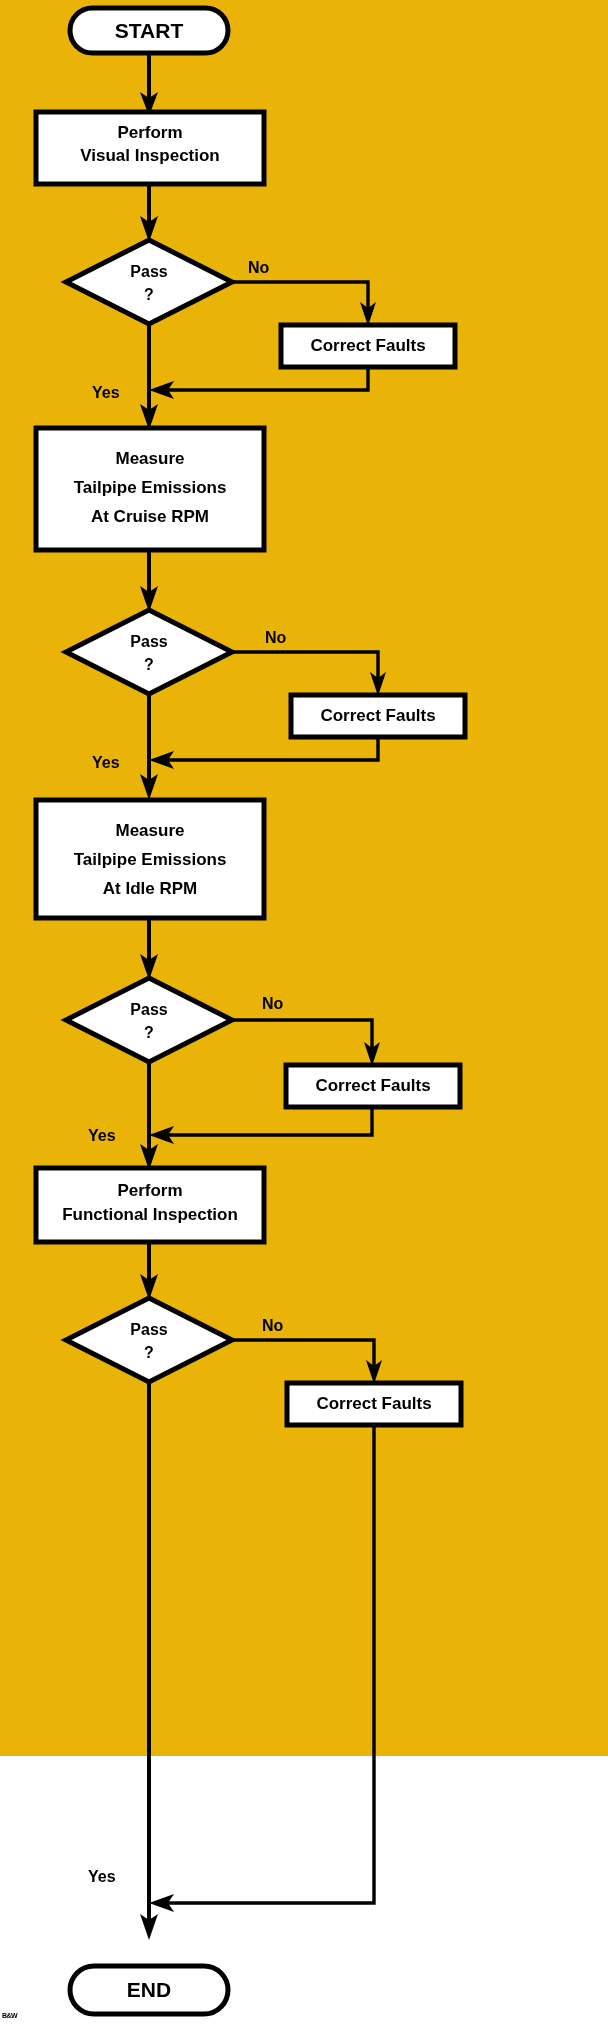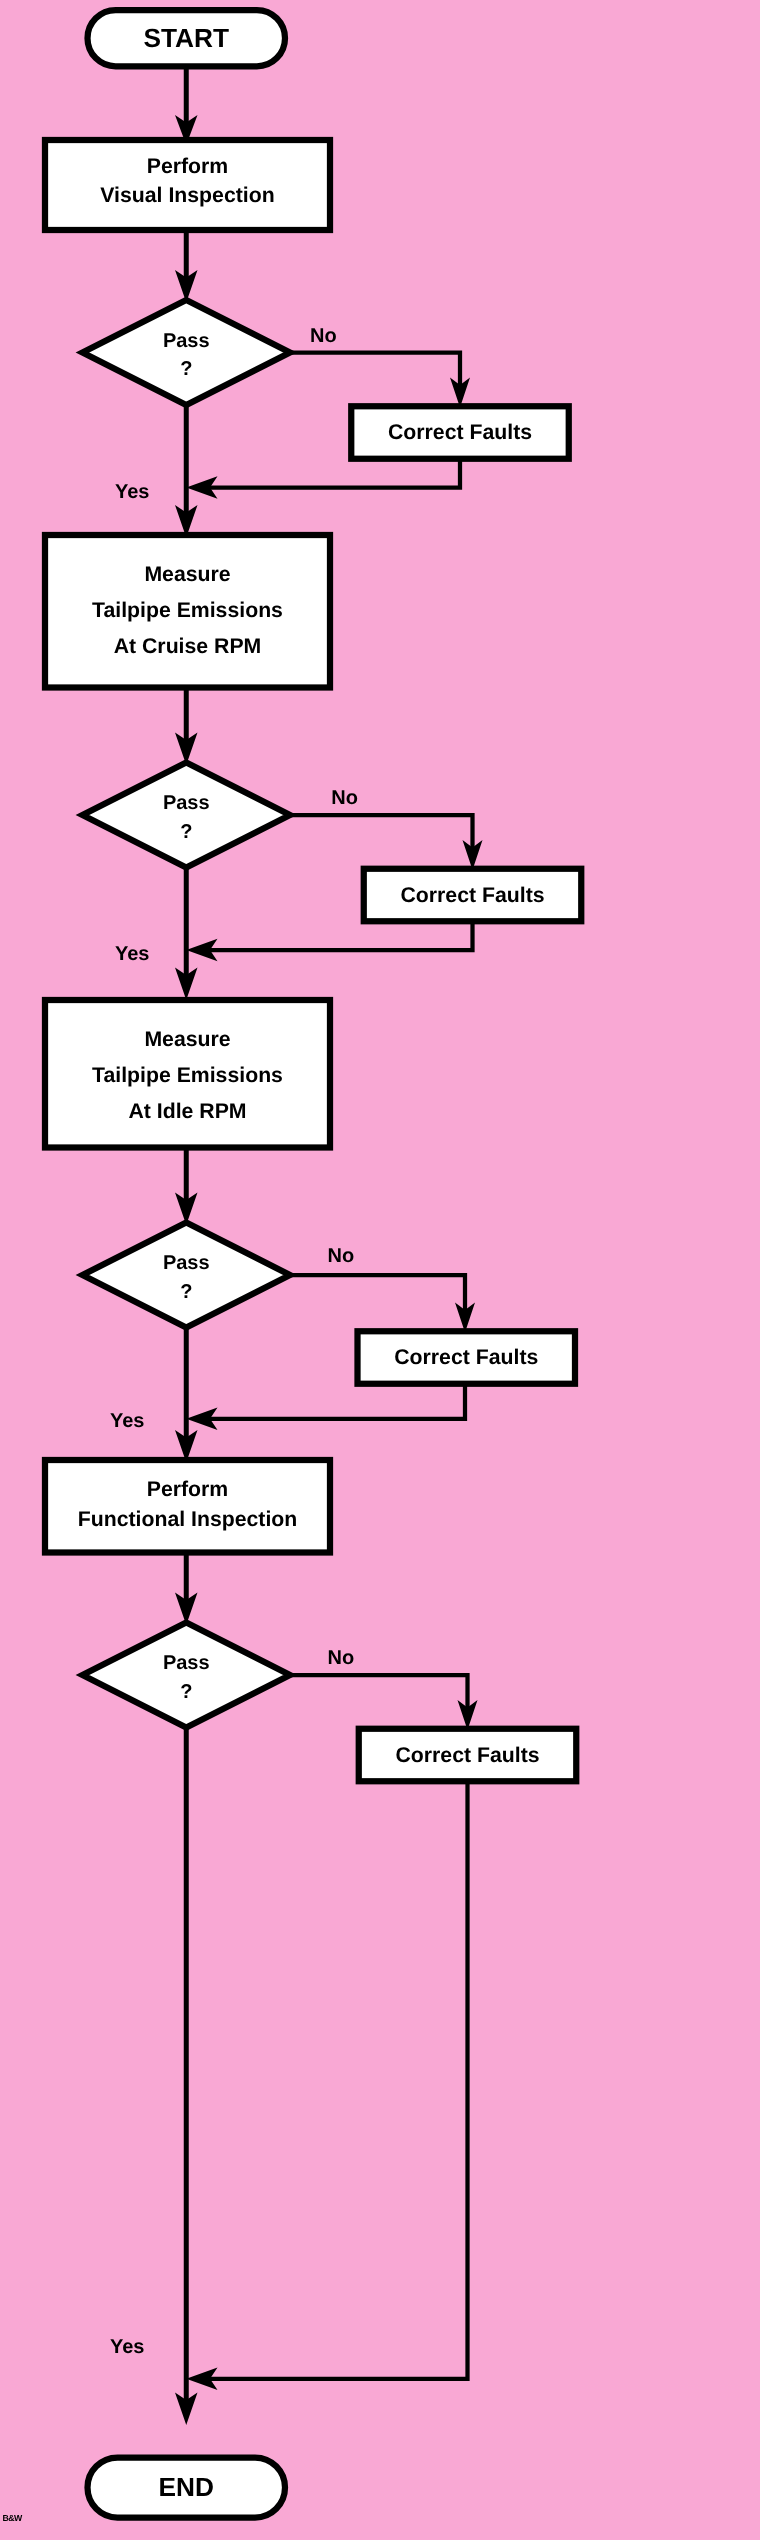--- a/index.html
+++ b/index.html
@@ -9,22 +9,22 @@
   }
   body {
     width: 608px;
     height: 2032px;
     font-family: "Liberation Sans", sans-serif;
     overflow: hidden;
   }
   #flowchart-root {
     position: relative;
     width: 608px;
-    height: 2032px;
-    background: #f9a8d4;
+    height: 1756px;
+    background: #eab308;
   }
   svg.chart-svg {
     display: block;
     width: 608px;
     height: 2032px;
   }
   .shape-stroke {
     stroke: #000000;
     fill: #ffffff;
   }

